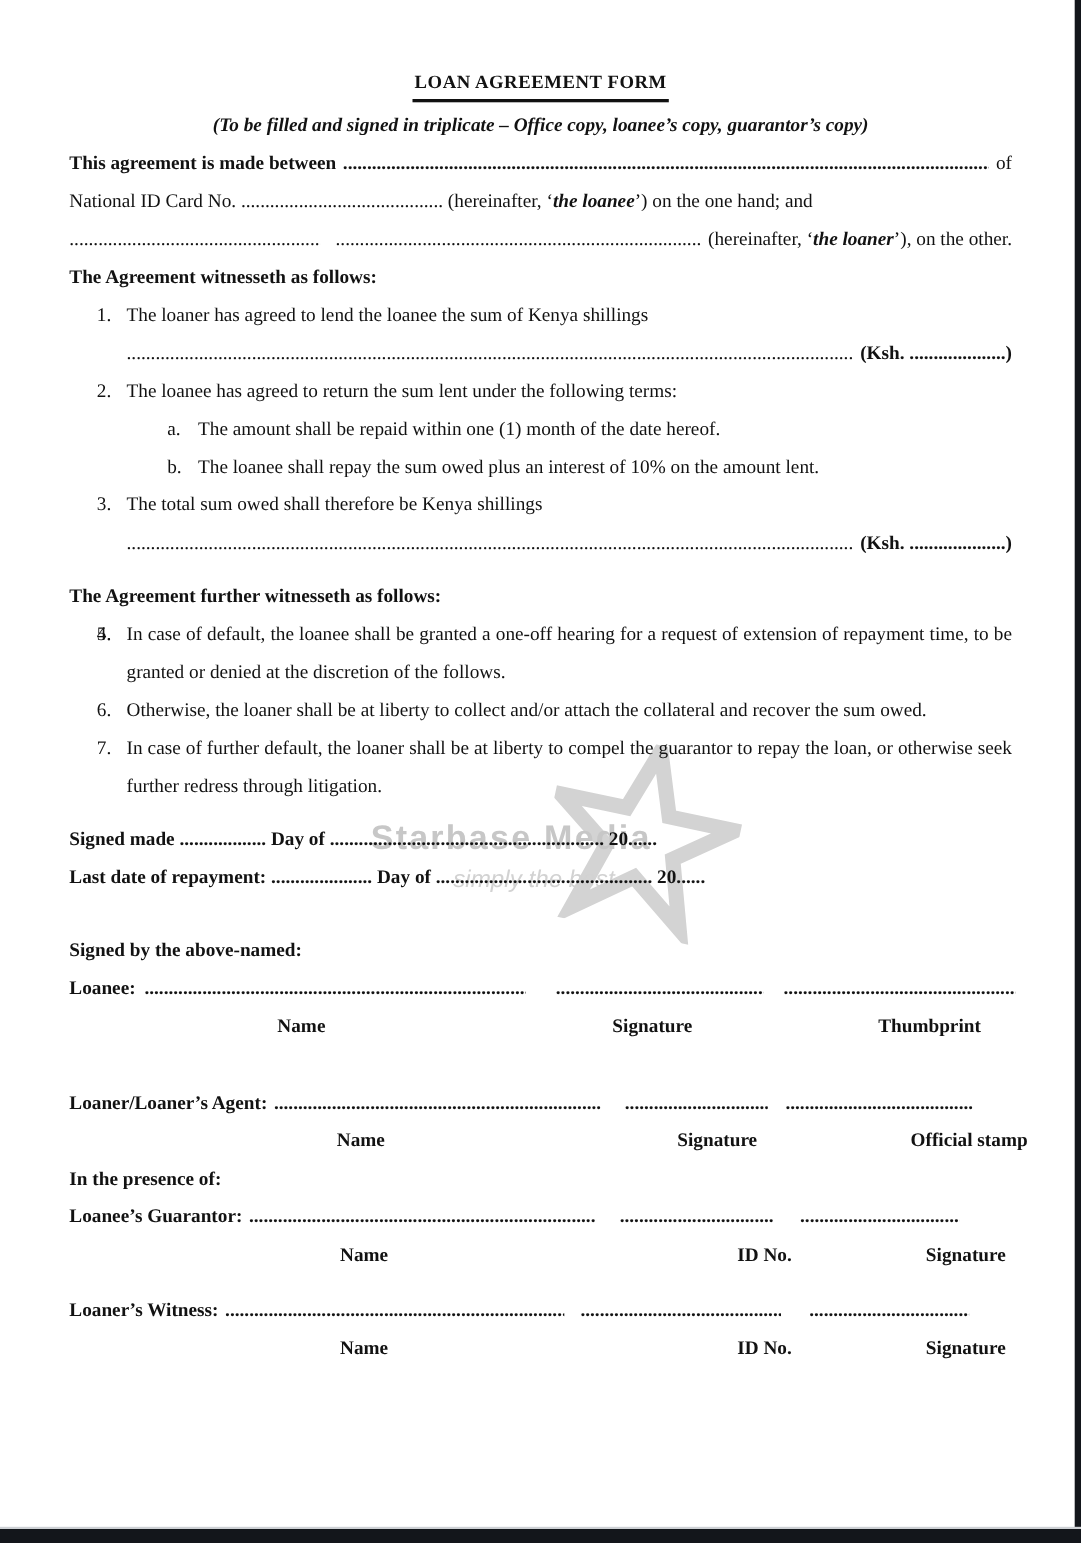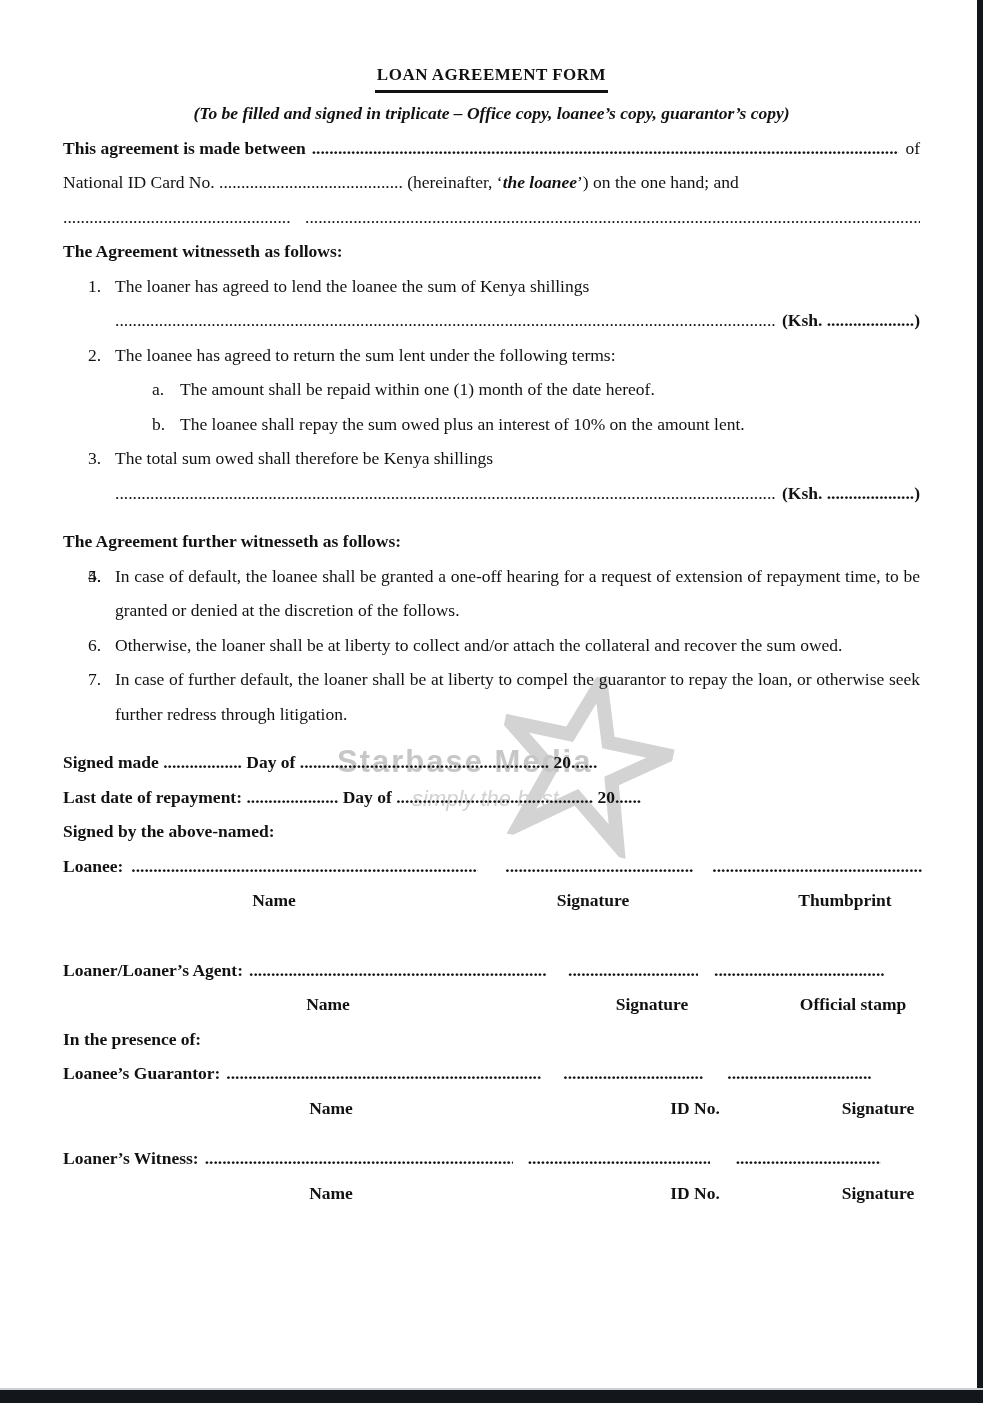--- a/index.html
+++ b/index.html
@@ -34,21 +34,21 @@
   .ml6{margin-left:6px;}.ml14{margin-left:14px;}
 
   .item{position:relative;padding-left:52px;text-align:justify;}
   .item .num{position:absolute;left:25px;top:0;}
   .sub{position:relative;padding-left:117px;}
   .sub .letter{position:absolute;left:89px;top:0;}
   .dotline{display:flex;align-items:baseline;padding-left:52px;}
 
   .gap16{margin-top:14px;}
   .gap14{margin-top:14px;}
-  .gap32{}
+  .gap32{margin-top:32px;}
   .gap35{margin-top:35px;}
   .gap33{margin-top:16px;}
 
   .sigrow{display:flex;align-items:baseline;font-weight:bold;}
   .sigrow .dots{font-weight:bold;}
   .collabels{position:relative;height:34.5px;}
   .cl{position:absolute;transform:translateX(-50%);font-weight:bold;white-space:nowrap;}
 
   .r1 .s1{width:347px;margin-left:8px;} .r1 .s2{width:189px;margin-left:27px;} .r1 .s3{width:211px;margin-left:18px;}
   .r2 .s1{width:297px;margin-left:6px;} .r2 .s2{width:130px;margin-left:22px;} .r2 .s3{width:170px;margin-left:16px;}
@@ -81,20 +81,21 @@
 
     <div class="flexline">
       <span class="b nowrap">This agreement is made between</span>
       <span class="dots grow ml6 b">................................................................................................................................................................</span>
       <span class="ml6 nowrap">of</span>
     </div>
     <p><span>National ID Card No. </span><span>..........................................</span><span> (hereinafter, ‘</span><span class="bi">the loanee</span><span>’) on the one hand; and</span></p>
     <div class="flexline">
       <span class="dots" style="width:228px">................................................................................................................................................................</span>
       <span class="dots grow ml14">................................................................................................................................................................</span>
+      <span class="ml6 nowrap"><span>(hereinafter, ‘</span><span class="bi">the loaner</span><span>’), on the other.</span></span>
     </div>
 
     <p class="b">The Agreement witnesseth as follows:</p>
 
     <div class="item">
       <span class="num">1.</span>
       <span>The loaner has agreed to lend the loanee the sum of Kenya shillings</span>
     </div>
     <div class="dotline">
       <span class="dots grow">................................................................................................................................................................</span>
@@ -160,21 +161,21 @@
 
     <div class="sigrow r2 gap35">
       <span class="nowrap">Loaner/Loaner’s Agent:</span>
       <span class="dots s1">................................................................................................................................................................</span>
       <span class="dots s2">................................................................................................................................................................</span>
       <span class="dots s3">................................................................................................................................................................</span>
     </div>
     <div class="collabels">
       <span class="cl" style="left:265px">Name</span>
       <span class="cl" style="left:589px">Signature</span>
-      <span class="cl" style="left:790px">Official stamp</span>
+      <span class="cl" style="left:818px">Official stamp</span>
     </div>
 
     <p class="b">In the presence of:</p>
 
     <div class="sigrow r3">
       <span class="nowrap">Loanee’s Guarantor:</span>
       <span class="dots s1">................................................................................................................................................................</span>
       <span class="dots s2">................................................................................................................................................................</span>
       <span class="dots s3">................................................................................................................................................................</span>
     </div>

